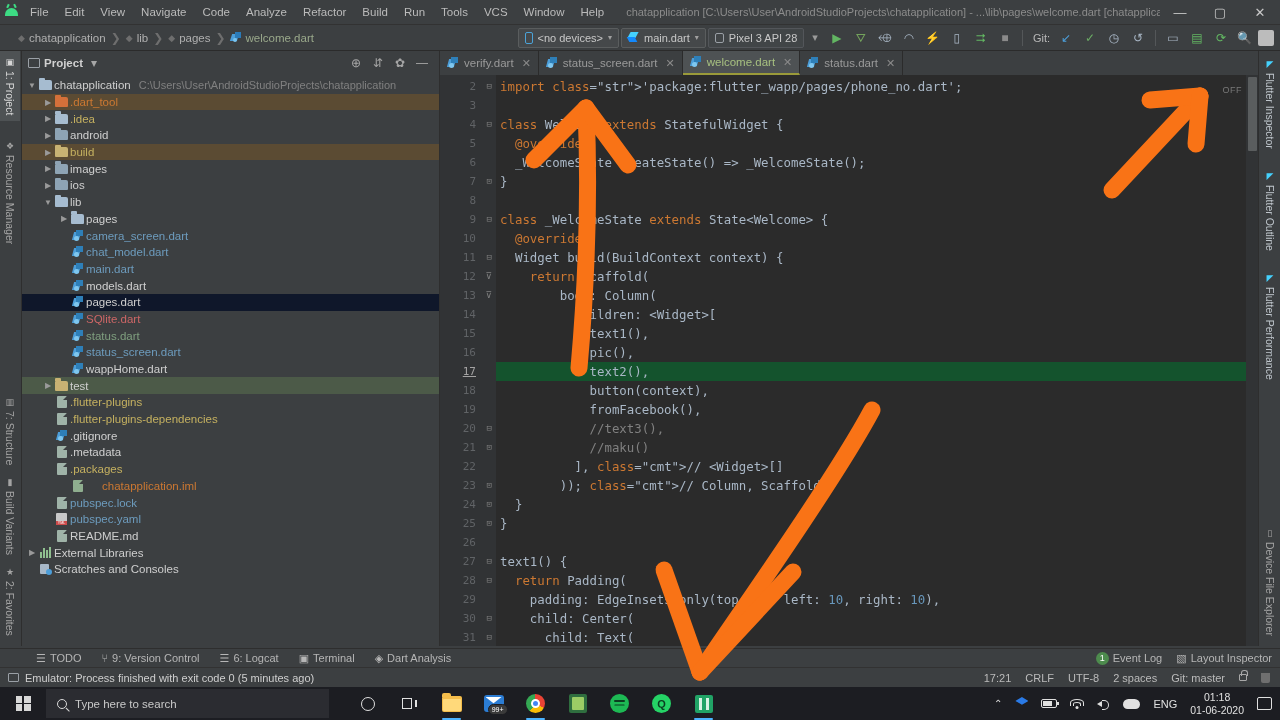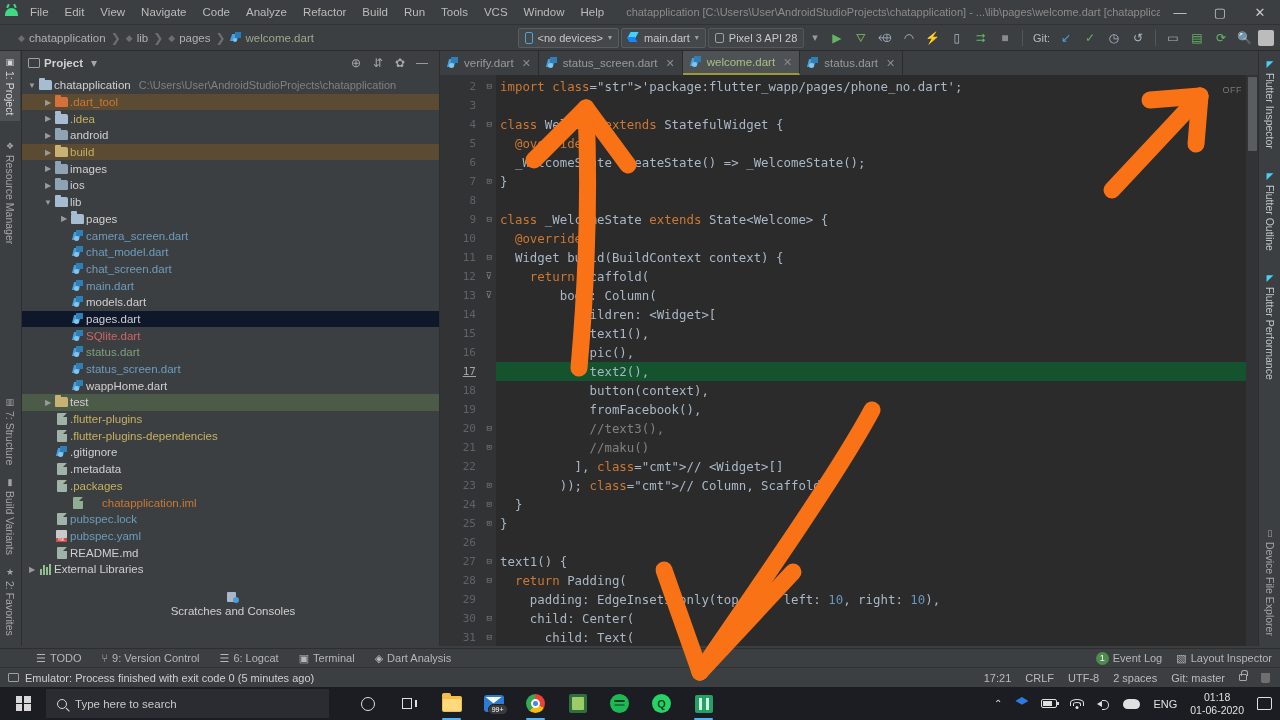--- a/index.html
+++ b/index.html
@@ -556,31 +556,20 @@
         </div>
         <div class="trow" style="padding-left: 36px;">
           <span class="arrow"></span>
           <span class="ficon">
             <span class="dfile">
               <i></i>
               <i></i>
               <i></i>
             </span>
           </span>
-          <span class="tlabel c-blue">chat_screen.dart</span>
-        </div>
-        <div class="trow" style="padding-left: 36px;">
-          <span class="arrow"></span>
-          <span class="ficon">
-            <span class="dfile">
-              <i></i>
-              <i></i>
-              <i></i>
-            </span>
-          </span>
           <span class="tlabel c-blue">main.dart</span>
         </div>
         <div class="trow" style="padding-left: 36px;">
           <span class="arrow"></span>
           <span class="ficon">
             <span class="dfile">
               <i></i>
               <i></i>
               <i></i>
             </span>
@@ -721,21 +710,21 @@
           <span class="ficon">
             <span class="libico">
               <b style="height:6px"></b>
               <b style="height:10px"></b>
               <b style="height:8px"></b>
               <b style="height:11px"></b>
             </span>
           </span>
           <span class="tlabel c-white">External Libraries</span>
         </div>
-        <div class="trow" style="padding-left: 4px; flex-direction: column;">
+        <div class="trow" style="padding-left: 4px;">
           <span class="arrow"></span>
           <span class="ficon">
             <span class="scratch">
               <i></i>
               <i></i>
             </span>
           </span>
           <span class="tlabel c-white">Scratches and Consoles</span>
         </div>
       </div>

